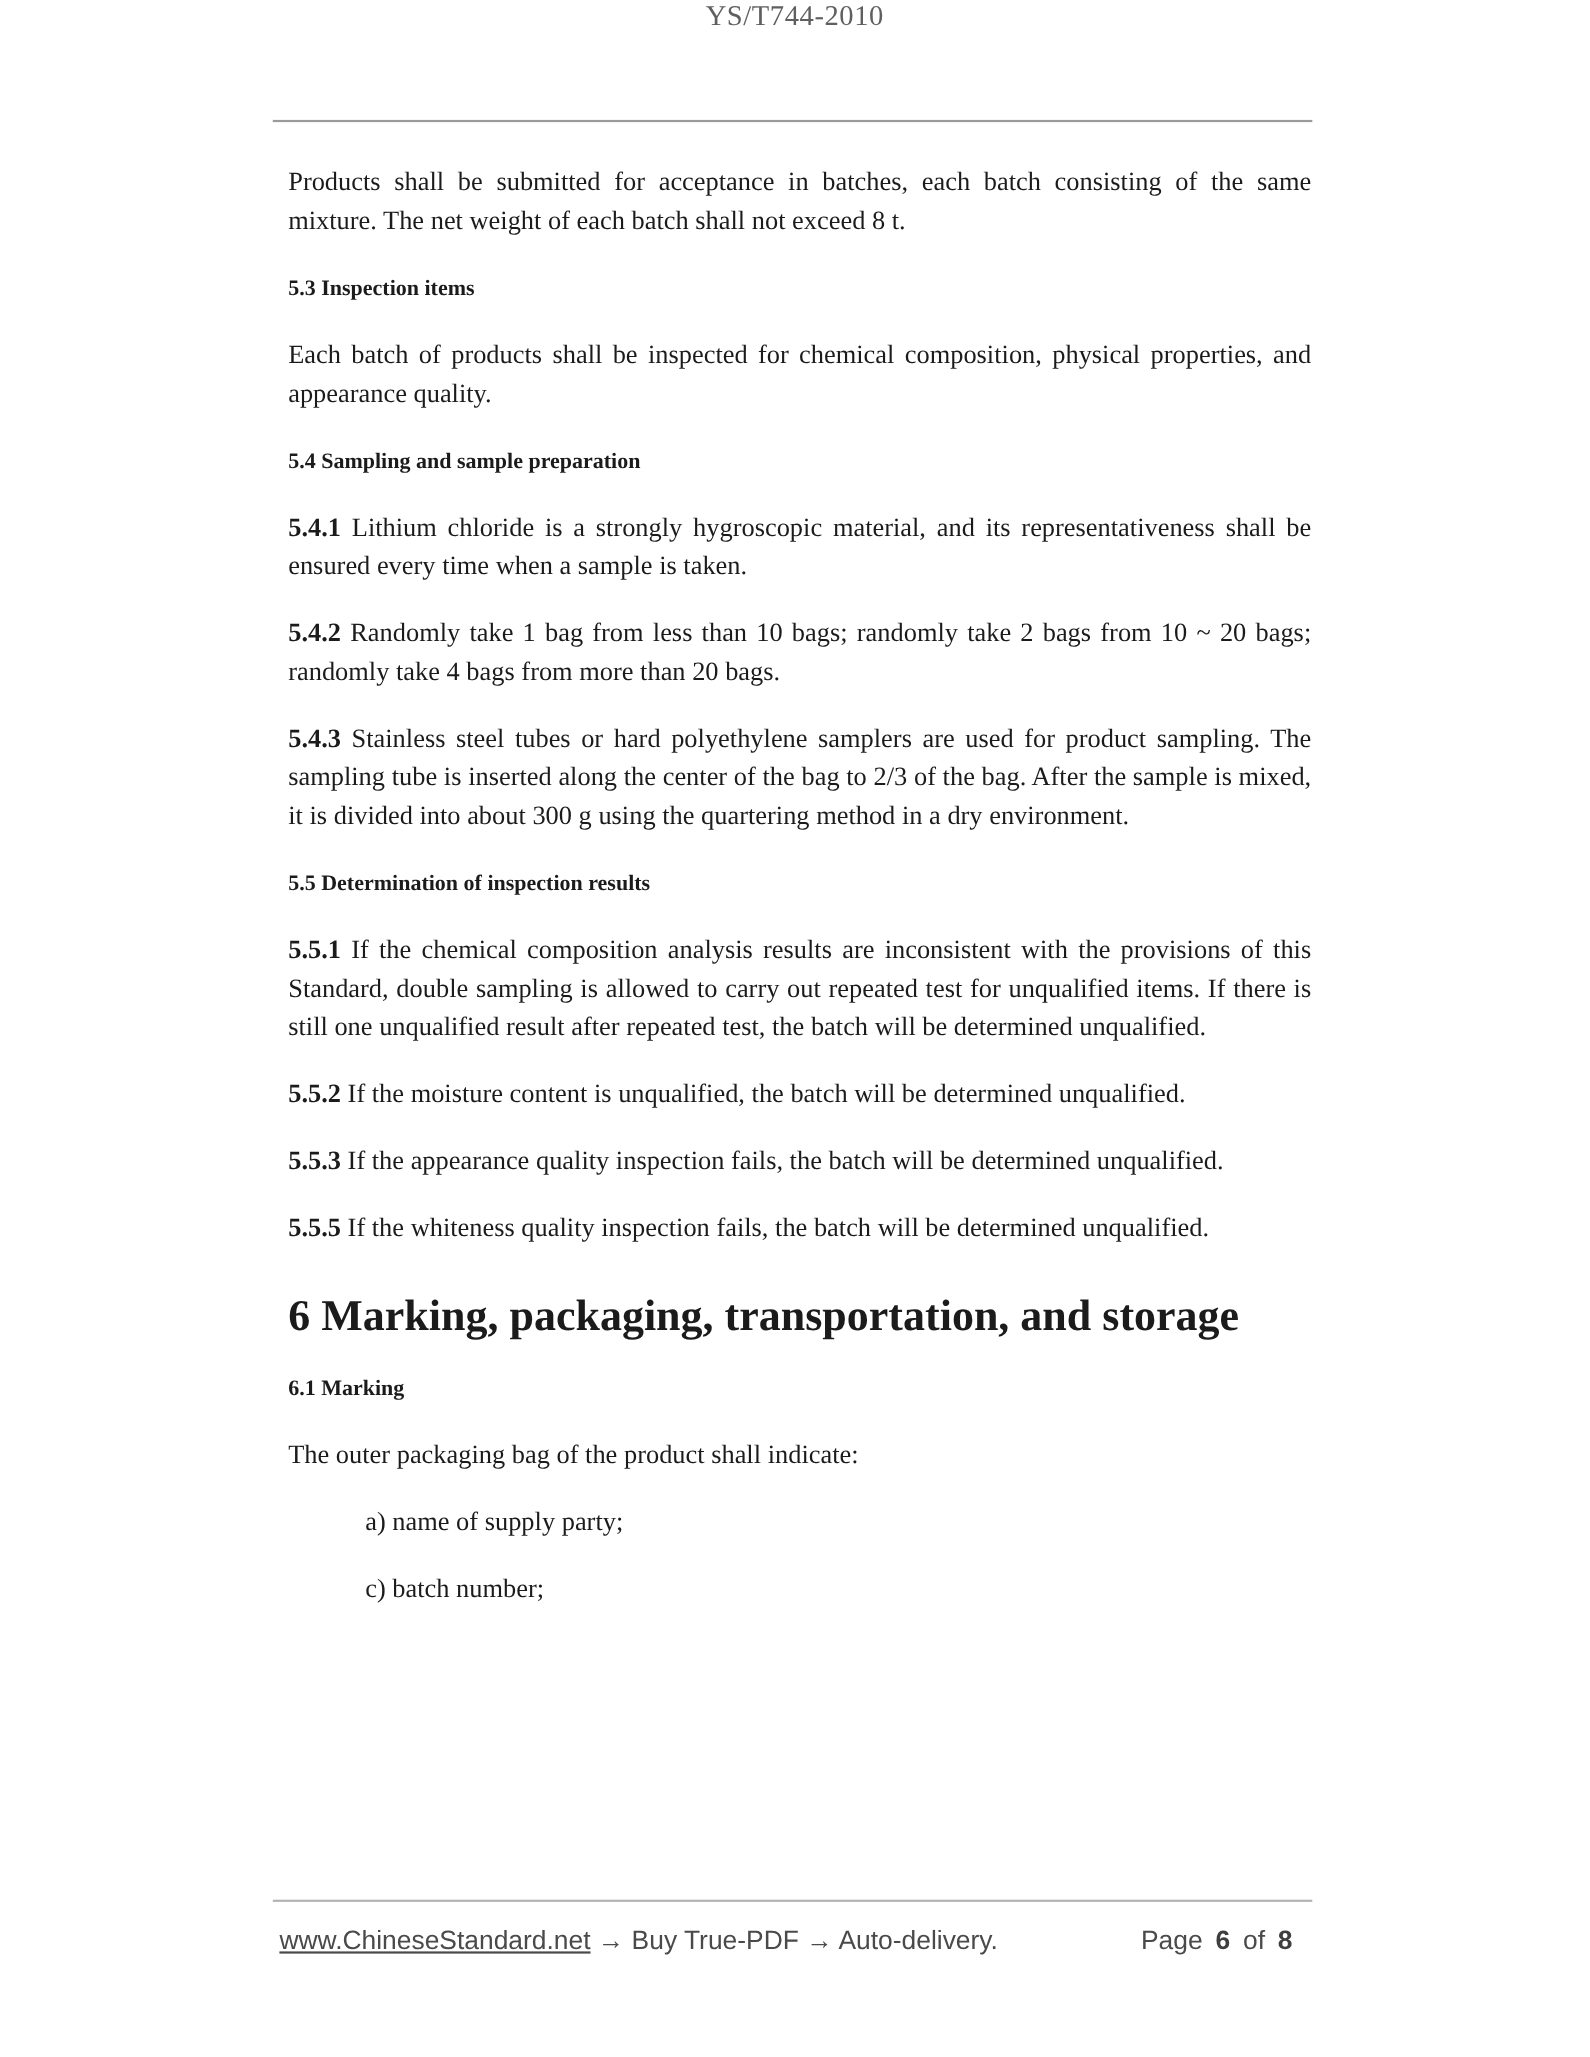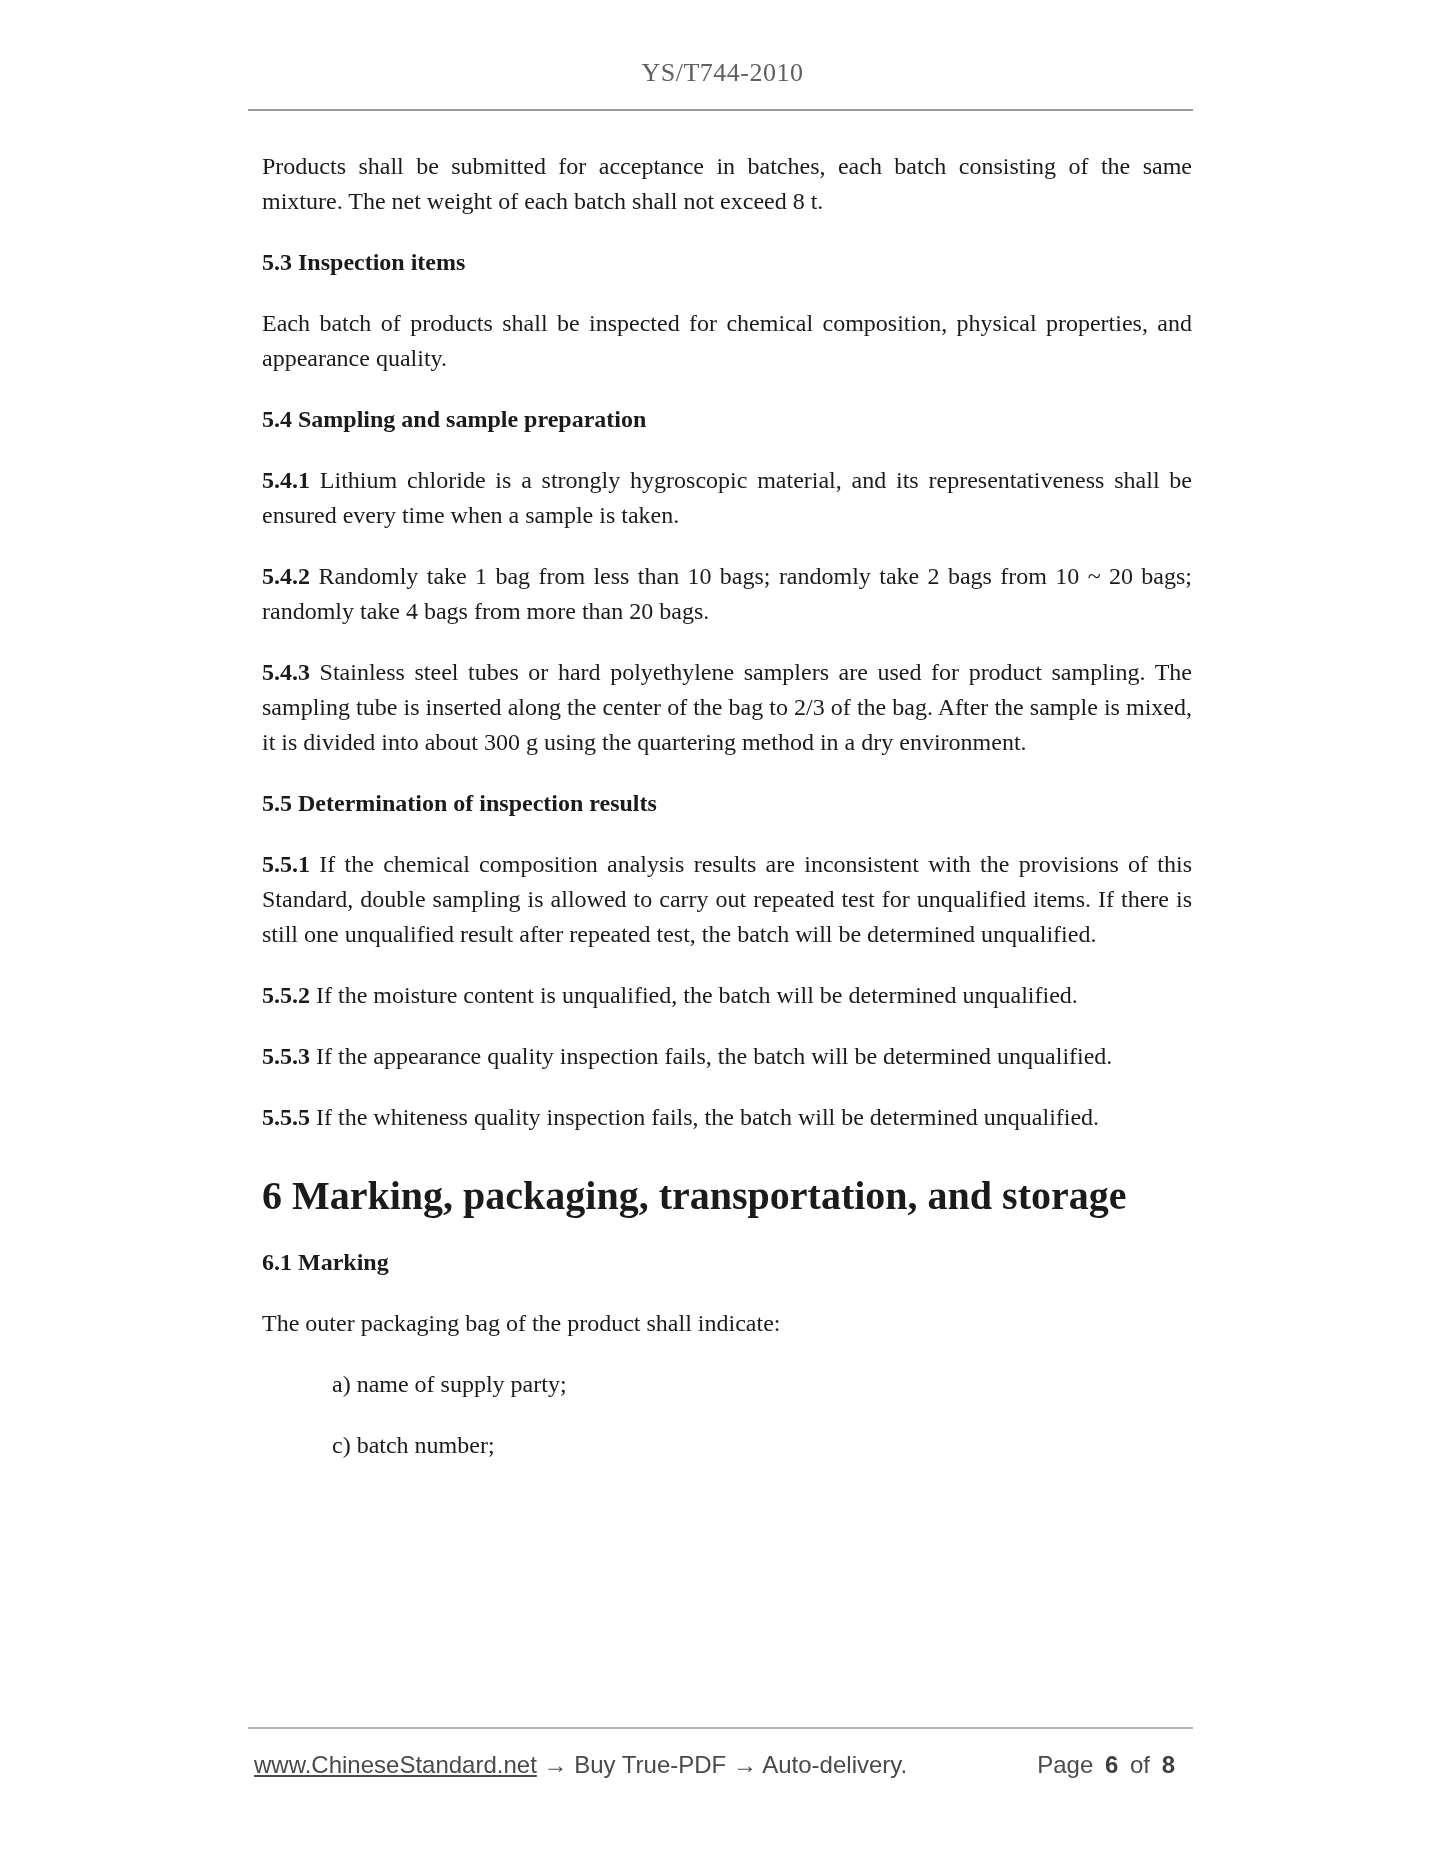--- a/index.html
+++ b/index.html
@@ -9,21 +9,20 @@
     height: 1870px;
     margin: 0 auto;
     background: #ffffff;
     font-family: "Liberation Serif", "DejaVu Serif", serif;
     color: #1b1b1b;
     overflow: hidden;
   }
 
   
   .header {
-    padding-top: 58px;
     text-align: center;
     font-size: 26px;
     line-height: 30px;
     color: #5f5f5f;
     letter-spacing: 0.5px;
   }
   .header-rule {
     position: absolute;
     left: 248px;
     top: 109px;
@@ -43,21 +42,21 @@
     margin: 26px 1px 0 14px;
   }
   .content > :first-child { margin-top: 37px; }
 
   .content p {
     font-size: 24px;
     line-height: 35px;
     text-align: justify;
   }
   .content h3 {
-    font-size: 24px;
+    font-size: 20px;
     line-height: 35px;
     font-weight: bold;
     text-align: left;
   }
   .content h2 {
     font-size: 40px;
     line-height: 46px;
     font-weight: bold;
     text-align: left;
     margin-top: 38px;

